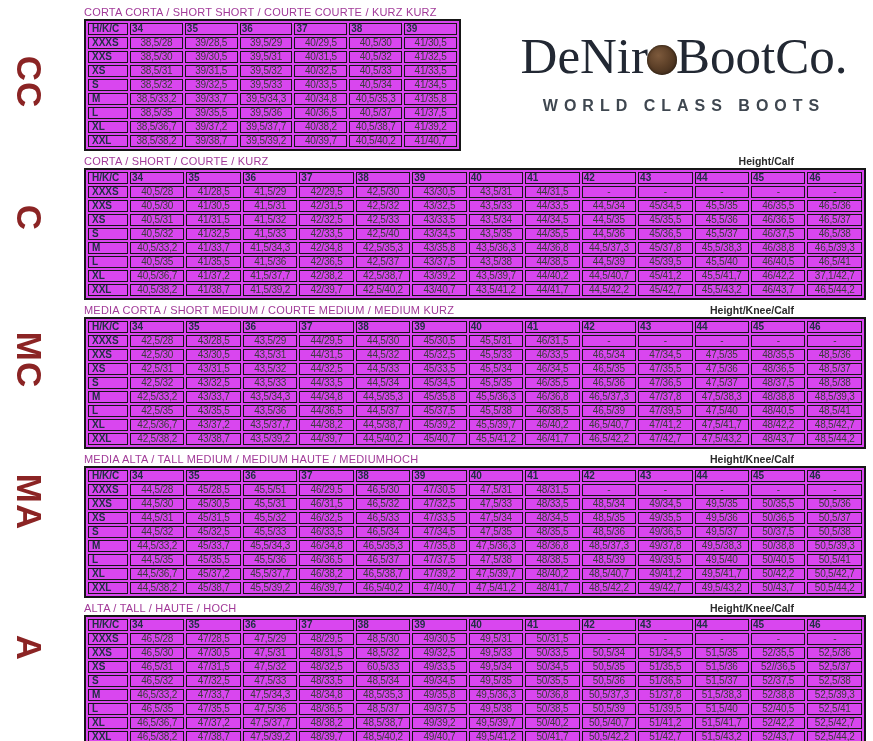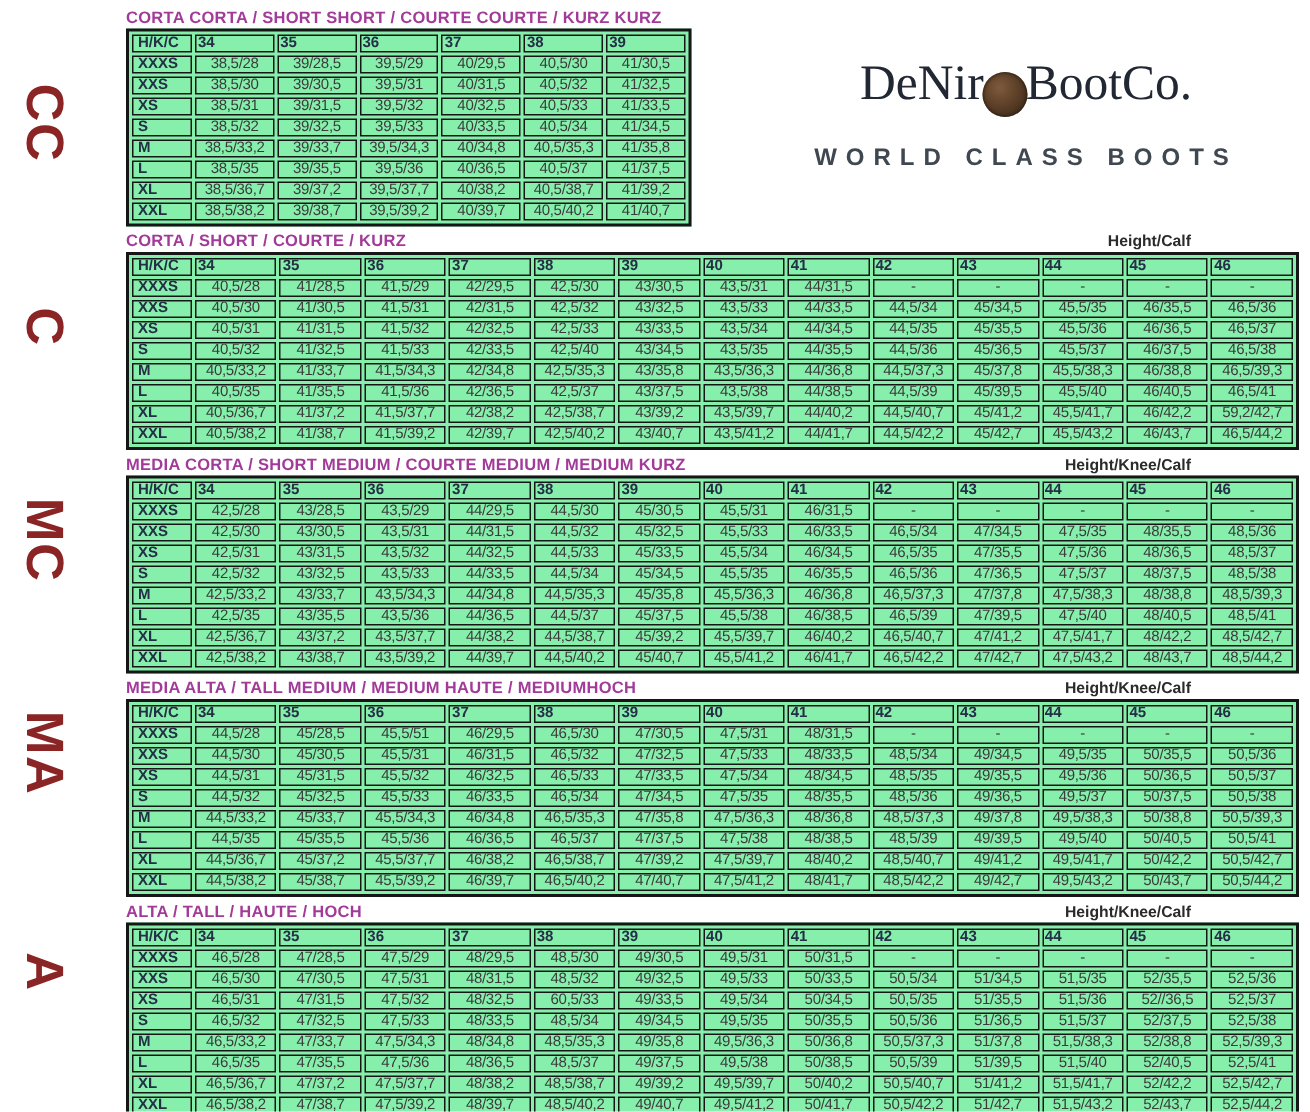--- a/index.html
+++ b/index.html
@@ -18,45 +18,45 @@
   }
   .side-label:nth-of-type(1){top:62px;}
   .side-label:nth-of-type(2){top:198px;}
   .side-label:nth-of-type(3){top:340px;}
   .side-label:nth-of-type(4){top:482px;}
   .side-label:nth-of-type(5){top:628px;}
   
   .logo{position:absolute;left:498px;top:34px;width:372px;text-align:center;color:#262c36;}
   .logo .since{font-size:10px;letter-spacing:6px;color:#3f4750;font-weight:bold;margin-bottom:2px;}
   .logo .brand{
-    font-family:"Liberation Serif", serif;font-size:33px;line-height:44px;
-    color:#222833;white-space:nowrap;display:flex;align-items:flex-end;justify-content:center;
+    font-family:"Liberation Serif", serif;font-size:51px;line-height:44px;
+    color:#222833;white-space:nowrap;display:flex;align-items:center;justify-content:center;
   }
   .logo .brand .medallion{
     display:inline-block;width:30px;height:30px;border-radius:50%;
     background:radial-gradient(circle at 38% 35%, #7d5a3c 0%, #5d4028 45%, #332416 100%);
     box-shadow:inset 0 0 3px #1d140b;
     margin:8px -1px 0 -1px;
   }
   .logo .tagline{font-size:16px;letter-spacing:6px;color:#3f4750;font-weight:bold;margin-top:19px;}
   
   .tables{position:absolute;left:84px;top:5px;}
   .sec{margin-bottom:3px;}
   .title-row{display:flex;align-items:flex-end;height:13px;margin-bottom:1px;}
   .tbl-title{
-    font-size:11px;font-weight:bold;color:#a23a99;
+    font-size:11px;font-weight:normal;color:#a23a99;
     letter-spacing:0.2px;white-space:nowrap;
   }
   .right-label{
     margin-left:auto;margin-right:72px;
     font-size:10.5px;font-weight:bold;color:#2b2b2b;white-space:nowrap;text-align:right;
   }
   table.size{
     border-collapse:separate;border-spacing:2px;
-    border:2px solid #161616;background:#86efac;
+    border:2px solid #161616;background:#d946ef;
     table-layout:fixed;
   }
   table.size.wide{width:782px;}
   table.size.narrow{width:377px;}
   table.size col.lbl{width:40px;}
   table.size th, table.size td{
     border:1px solid #161616;height:10px;padding:0 1px;
     font-size:10px;line-height:10px;white-space:nowrap;overflow:hidden;
   }
   table.size th.corner, table.size th.rowlbl{
@@ -330,21 +330,21 @@
             <td class="val">41,5/37,7</td>
             <td class="val">42/38,2</td>
             <td class="val">42,5/38,7</td>
             <td class="val">43/39,2</td>
             <td class="val">43,5/39,7</td>
             <td class="val">44/40,2</td>
             <td class="val">44,5/40,7</td>
             <td class="val">45/41,2</td>
             <td class="val">45,5/41,7</td>
             <td class="val">46/42,2</td>
-            <td class="val">59,2/42,7</td>
+            <td class="val">37,1/42,7</td>
           </tr>
           <tr>
             <th class="rowlbl">XXL</th>
             <td class="val">40,5/38,2</td>
             <td class="val">41/38,7</td>
             <td class="val">41,5/39,2</td>
             <td class="val">42/39,7</td>
             <td class="val">42,5/40,2</td>
             <td class="val">43/40,7</td>
             <td class="val">43,5/41,2</td>

